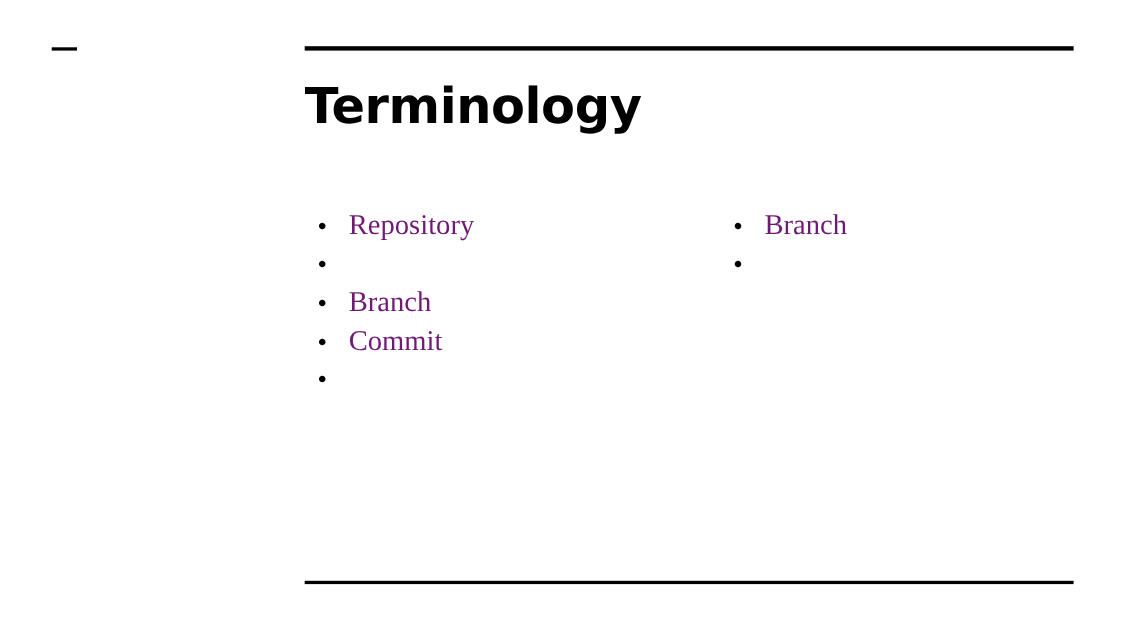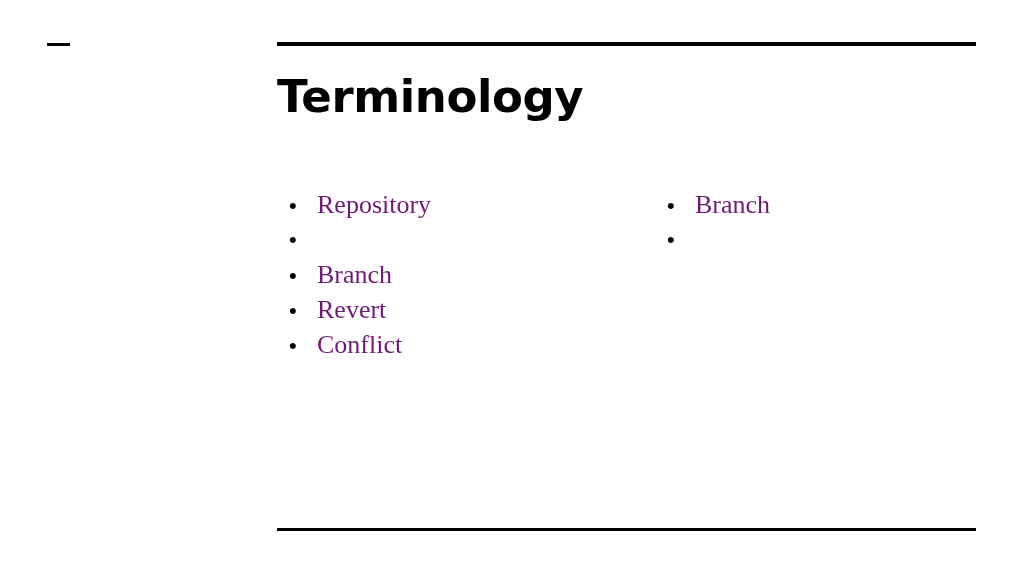--- a/index.html
+++ b/index.html
@@ -127,25 +127,24 @@
       </div>
       <div class="bullet-item">
         <span class="bullet-marker">•</span>
       </div>
       <div class="bullet-item">
         <span class="bullet-marker">•</span>
         <span class="bullet-label">Branch</span>
       </div>
       <div class="bullet-item">
         <span class="bullet-marker">•</span>
-        <span class="bullet-label">Revert</span>
+        <span class="bullet-label">Commit</span>
       </div>
       <div class="bullet-item">
         <span class="bullet-marker">•</span>
-        <span class="bullet-label">Conflict</span>
       </div>
     </div>
 
     <div class="bullet-column right">
       <div class="bullet-item">
         <span class="bullet-marker">•</span>
         <span class="bullet-label">Branch</span>
       </div>
       <div class="bullet-item">
         <span class="bullet-marker">•</span>

